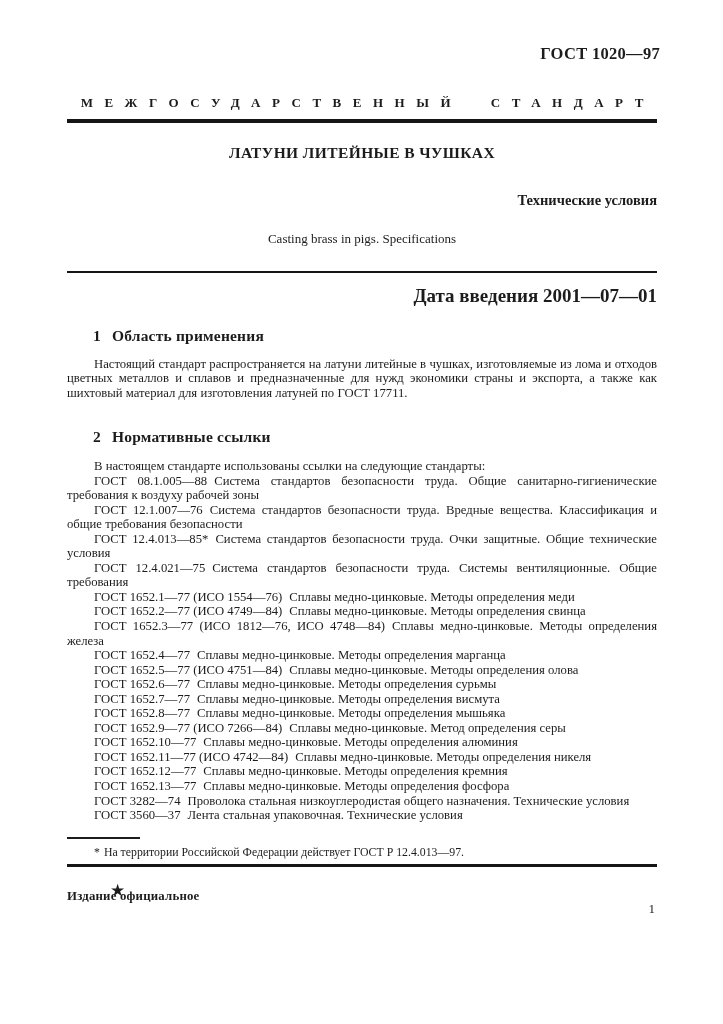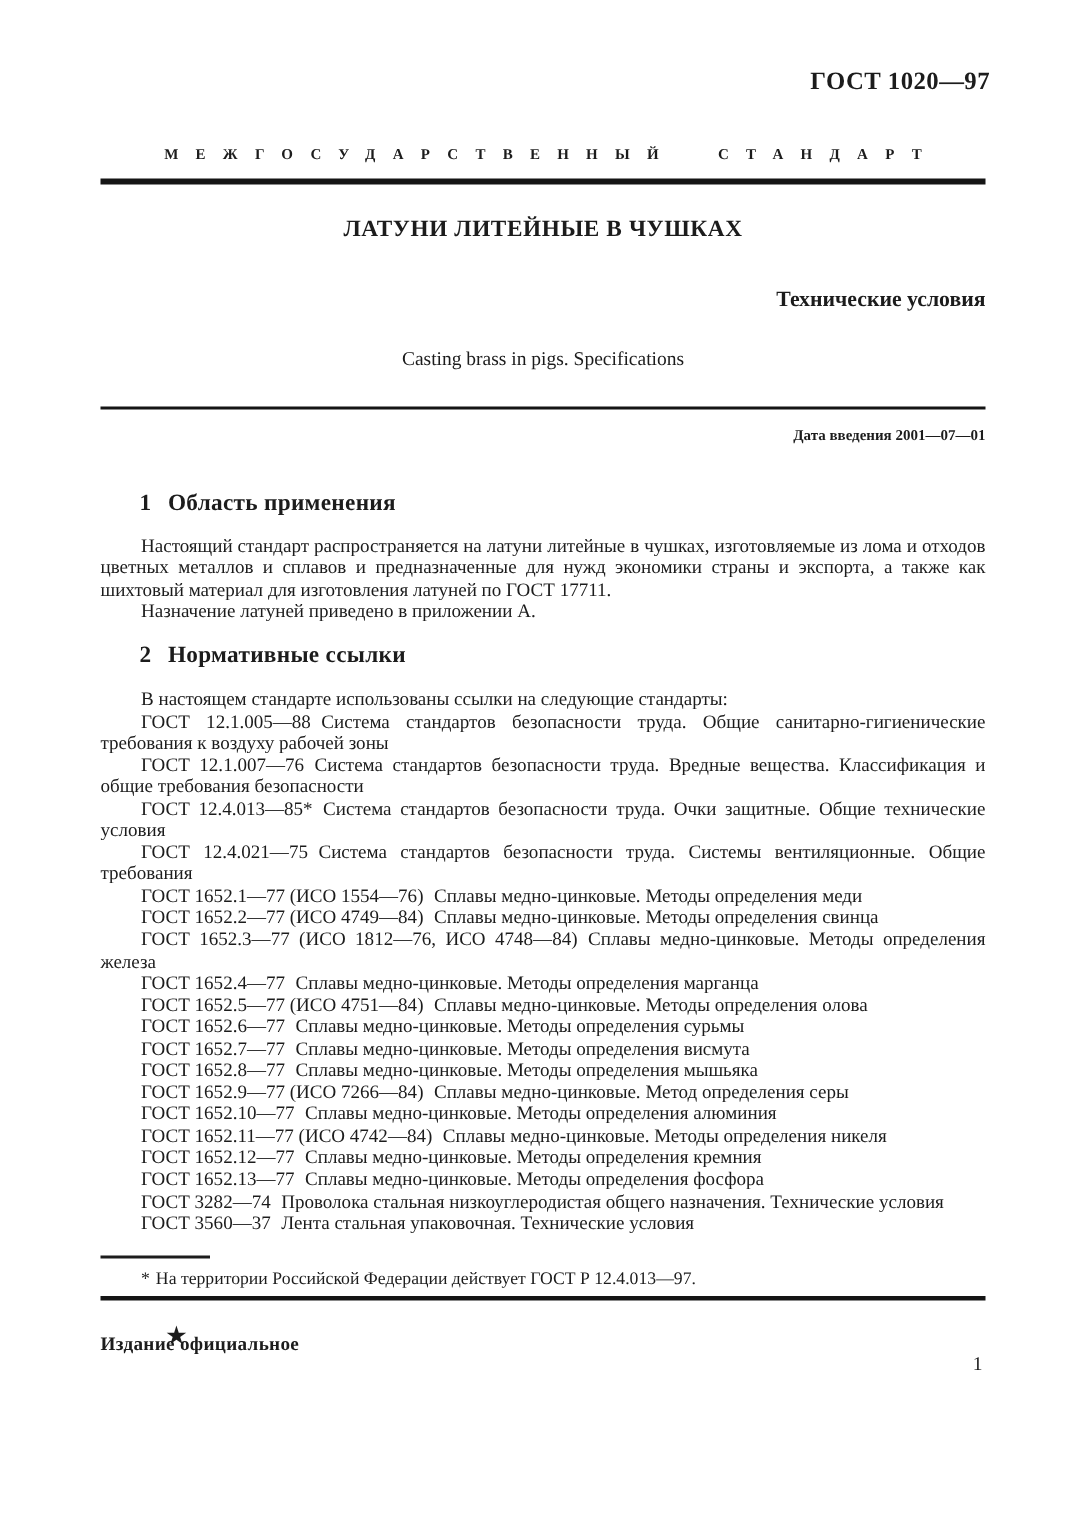--- a/index.html
+++ b/index.html
@@ -6,30 +6,30 @@
   body{
     width:723px;height:1024px;background:#ffffff;position:relative;
     font-family:"Liberation Serif","DejaVu Serif",serif;color:#1c1c1c;
     -webkit-font-smoothing:antialiased;overflow:hidden;
   }
   .abs{position:absolute;}
   
   #doc-number{top:44px;right:63px;font-weight:bold;font-size:16.5px;letter-spacing:.3px;}
   #std-type-wrap{left:67px;top:93px;width:590px;text-align:center;
     border-bottom:4px solid #151515;padding-bottom:8px;}
-  #std-type{font-weight:bold;font-size:10px;letter-spacing:11.5px;word-spacing:14px;
+  #std-type{font-weight:bold;font-size:13px;letter-spacing:11.5px;word-spacing:14px;
     white-space:nowrap;display:inline-block;margin-right:-11.5px;}
   
   .centered{left:67px;width:590px;text-align:center;}
   #main-title{top:144px;font-weight:bold;font-size:15.5px;letter-spacing:.4px;}
   #subtitle{top:192px;font-weight:bold;font-size:14.5px;text-align:right;}
   #title-en{top:231px;font-size:13px;}
   .rule{background:#151515;}
   #rule-under-title{top:271px;left:67px;width:590px;height:2px;}
-  #effective-date{top:285px;left:67px;width:590px;text-align:right;font-weight:bold;font-size:10px;}
+  #effective-date{top:285px;left:67px;width:590px;text-align:right;font-weight:bold;font-size:19px;}
   
   .section-heading{left:93px;font-weight:bold;font-size:15.5px;letter-spacing:.2px;}
   .section-heading .h-num{margin-right:11px;}
   #sec1-heading{top:327px;}
   #sec2-heading{top:428px;}
   .body-block{left:67px;width:590px;font-size:12.7px;text-align:justify;}
   #sec1-body{top:357px;line-height:14.4px;}
   #sec2-body{top:459px;line-height:14.55px;}
   .body-block p{margin:0;text-indent:27px;}
   .ref-num{margin-right:7px;}
@@ -58,31 +58,30 @@
 <div class="abs rule" id="rule-under-title"></div>
 
 <div class="abs" id="effective-date">Дата введения 2001—07—01</div>
 
 <div class="abs section-heading" id="sec1-heading">
   <span class="h-num">1</span><span>Область применения</span>
 </div>
 
 <div class="abs body-block" id="sec1-body">
   <p>Настоящий стандарт распространяется на латуни литейные в чушках, изготовляемые из лома и отходов цветных металлов и сплавов и предназначенные для нужд экономики страны и экспорта, а также как шихтовый материал для изготовления латуней по ГОСТ 17711.</p>
-  <p>Назначение латуней приведено в приложении А.</p>
 </div>
 
 <div class="abs section-heading" id="sec2-heading">
   <span class="h-num">2</span><span>Нормативные ссылки</span>
 </div>
 
 <div class="abs body-block" id="sec2-body">
   <p>В настоящем стандарте использованы ссылки на следующие стандарты:</p>
   <div id="refs-list">
-      <p class="ref-item"><span class="ref-num">ГОСТ 12.1.005—88</span><span>Система стандартов безопасности труда. Общие санитарно-гигиенические требования к воздуху рабочей зоны</span></p>
+      <p class="ref-item"><span class="ref-num">ГОСТ 08.1.005—88</span><span>Система стандартов безопасности труда. Общие санитарно-гигиенические требования к воздуху рабочей зоны</span></p>
       <p class="ref-item"><span class="ref-num">ГОСТ 12.1.007—76</span><span>Система стандартов безопасности труда. Вредные вещества. Классификация и общие требования безопасности</span></p>
       <p class="ref-item"><span class="ref-num">ГОСТ 12.4.013—85*</span><span>Система стандартов безопасности труда. Очки защитные. Общие технические условия</span></p>
       <p class="ref-item"><span class="ref-num">ГОСТ 12.4.021—75</span><span>Система стандартов безопасности труда. Системы вентиляционные. Общие требования</span></p>
       <p class="ref-item"><span class="ref-num">ГОСТ 1652.1—77 (ИСО 1554—76)</span><span>Сплавы медно-цинковые. Методы определения меди</span></p>
       <p class="ref-item"><span class="ref-num">ГОСТ 1652.2—77 (ИСО 4749—84)</span><span>Сплавы медно-цинковые. Методы определения свинца</span></p>
       <p class="ref-item"><span class="ref-num">ГОСТ 1652.3—77 (ИСО 1812—76, ИСО 4748—84)</span><span>Сплавы медно-цинковые. Методы определения железа</span></p>
       <p class="ref-item"><span class="ref-num">ГОСТ 1652.4—77</span><span>Сплавы медно-цинковые. Методы определения марганца</span></p>
       <p class="ref-item"><span class="ref-num">ГОСТ 1652.5—77 (ИСО 4751—84)</span><span>Сплавы медно-цинковые. Методы определения олова</span></p>
       <p class="ref-item"><span class="ref-num">ГОСТ 1652.6—77</span><span>Сплавы медно-цинковые. Методы определения сурьмы</span></p>
       <p class="ref-item"><span class="ref-num">ГОСТ 1652.7—77</span><span>Сплавы медно-цинковые. Методы определения висмута</span></p>

